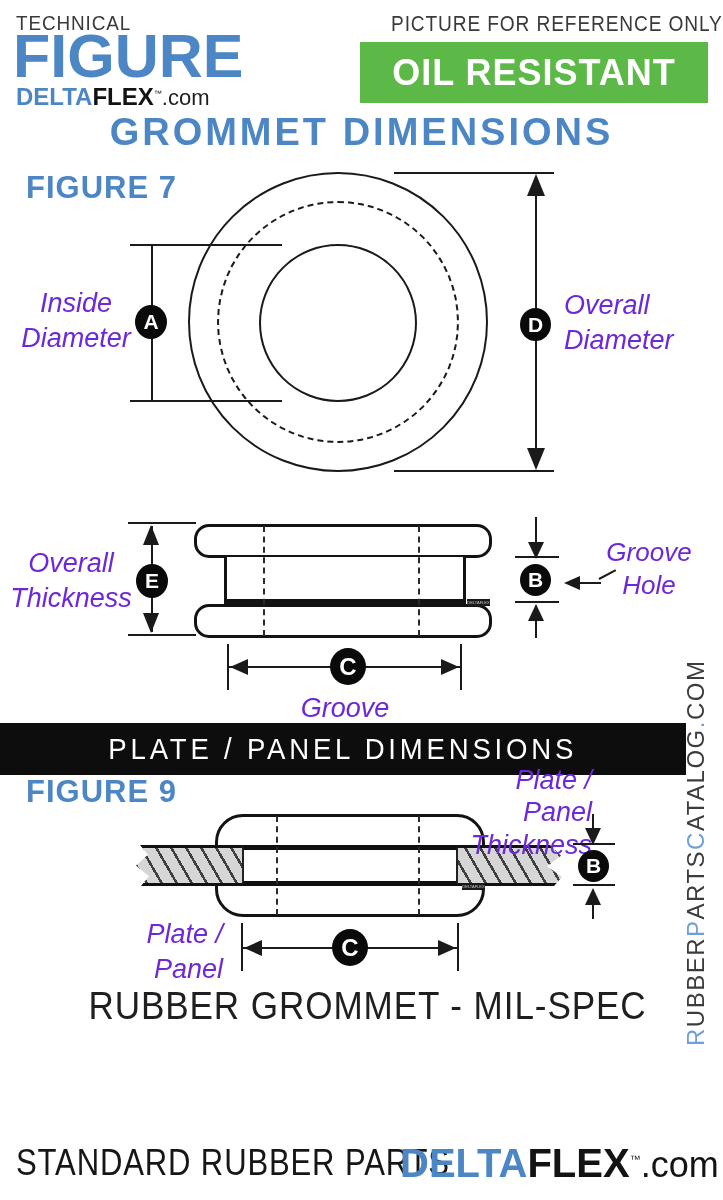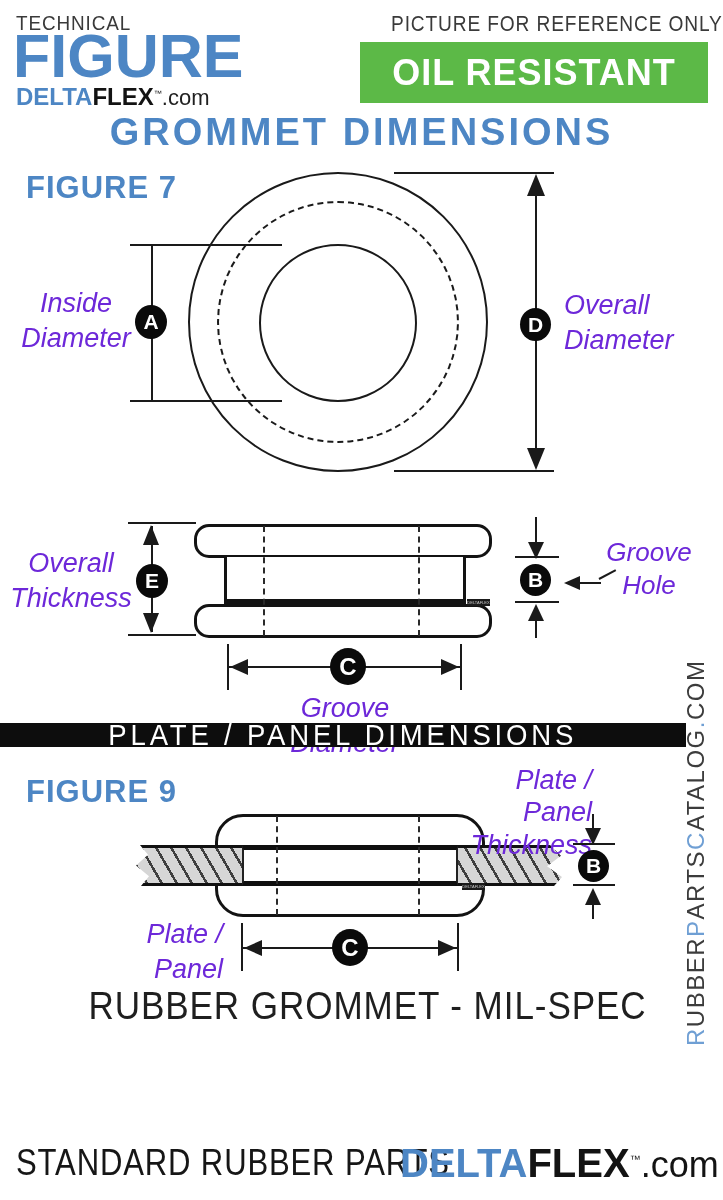--- a/index.html
+++ b/index.html
@@ -109,21 +109,21 @@
   <div class="line" style="left:227px;top:644px;width:2px;height:46px;"></div>
   <div class="line" style="left:460px;top:644px;width:2px;height:46px;"></div>
   <div class="line" style="left:229px;top:666px;width:232px;height:2px;"></div>
   <div class="tri" style="left:230px;top:659px;border-top:8px solid transparent;border-bottom:8px solid transparent;border-right:18px solid #1a1a1a;"></div>
   <div class="tri" style="left:441px;top:659px;border-top:8px solid transparent;border-bottom:8px solid transparent;border-left:18px solid #1a1a1a;"></div>
   <div class="badge" style="left:330px;top:648px;width:36px;height:37px;font-size:24px;">
     <span>C</span>
   </div>
   <div class="lbl" style="left:245px;top:691px;width:200px;text-align:center;">Groove Diameter</div>
 
-  <div class="abs" style="left:0;top:723px;width:686px;height:24px;background:#0d0d0d;display:flex;align-items:center;justify-content:center;">
+  <div class="abs" style="left:0;top:723px;width:686px;height:52px;background:#0d0d0d;display:flex;align-items:center;justify-content:center;">
     <span class="thin" style="color:#fff;font-size:29px;letter-spacing:4px;transform:scaleX(0.95);white-space:nowrap;">PLATE / PANEL DIMENSIONS</span>
   </div>
 
   <div class="abs heavy blue" style="left:26px;top:774px;font-size:31px;letter-spacing:1px;">FIGURE 9</div>
 
   <div class="abs" style="left:215px;top:814px;width:270px;height:103px;border:3px solid #131313;border-radius:28px;box-sizing:border-box;background:#fff;"></div>
   <div class="hatch" style="left:133px;top:845px;width:112px;height:41px;clip-path:polygon(14px 0%,100% 0%,100% 100%,8px 100%,16px 76%,3px 50%,15px 24%,7px 0%);"></div>
   <div class="hatch" style="left:457px;top:845px;width:107px;height:41px;clip-path:polygon(0 0,calc(100% - 14px) 0,calc(100% - 3px) 26%,calc(100% - 17px) 52%,calc(100% - 2px) 78%,calc(100% - 10px) 100%,0 100%);"></div>
   <div class="abs" style="left:242px;top:845px;width:216px;height:41px;background:#fff;border-top:5px solid #0f0f0f;border-bottom:5px solid #0f0f0f;border-left:2px solid #222;border-right:2px solid #222;box-sizing:border-box;"></div>
   <div class="dashv" style="left:276px;top:816px;height:99px;"></div>

